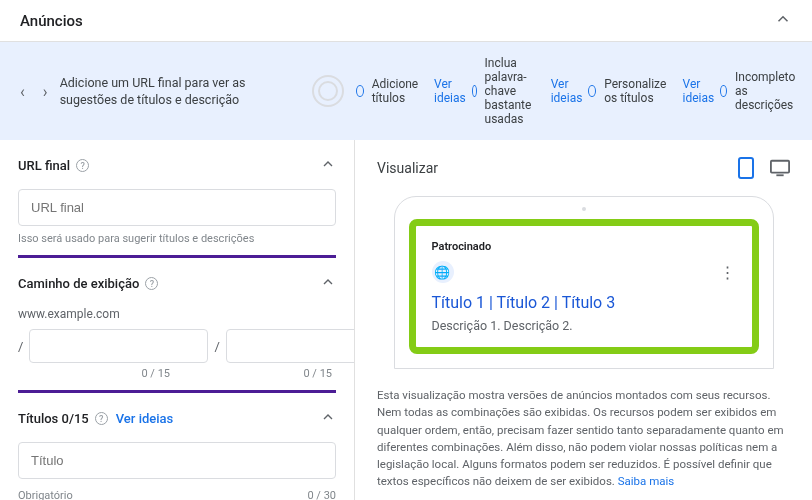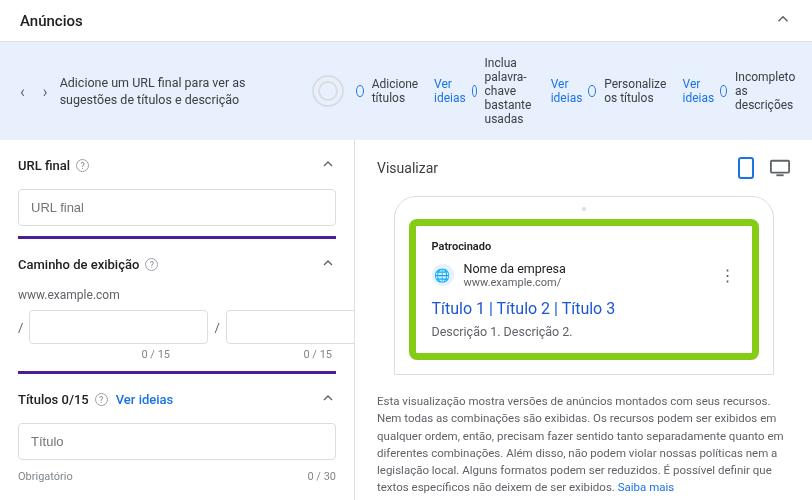--- a/index.html
+++ b/index.html
@@ -114,20 +114,21 @@
           <span>URL final</span>
           <span class="help-icon">?</span>
         </div>
         <span class="sec-toggle">
           <svg viewBox="0 0 24 24" fill="none" stroke="#5f6368" stroke-width="2">
               <path d="M6 15l6-6 6 6"></path>
             </svg>
         </span>
       </div>
       <input class="input-box" placeholder="URL final" style="">
+      <div class="hint">Isso será usado para sugerir títulos e descrições</div>
     </div>
 
     <div class="section">
       <div class="sec-head">
         <div class="sec-title">
           <span>Caminho de exibição</span>
           <span class="help-icon">?</span>
         </div>
         <span class="sec-toggle">
           <svg viewBox="0 0 24 24" fill="none" stroke="#5f6368" stroke-width="2">
@@ -191,24 +192,20 @@
         </span>
       </div>
     </div>
 
     <div class="device-frame">
       <div class="notch"></div>
       <div class="ad-card">
         <div class="sponsored">Patrocinado</div>
         <div class="ad-top">
           <div class="globe">🌐</div>
-          <div>
-            <div class="ad-company">Nome da empresa</div>
-            <div class="ad-url">www.example.com/</div>
-          </div>
           <span class="dots">⋮</span>
         </div>
         <div class="ad-headline">Título 1 | Título 2 | Título 3</div>
         <div class="ad-desc">Descrição 1. Descrição 2.</div>
       </div>
     </div>
 
     <div class="disclaimer">
       <span>Esta visualização mostra versões de anúncios montados com seus recursos. Nem todas as combinações são exibidas. Os recursos podem ser exibidos em qualquer ordem, então, precisam fazer sentido tanto separadamente quanto em diferentes combinações. Além disso, não podem violar nossas políticas nem a legislação local. Alguns formatos podem ser reduzidos. É possível definir que textos específicos não deixem de ser exibidos. </span><span class="learn">Saiba mais</span>
     </div>

